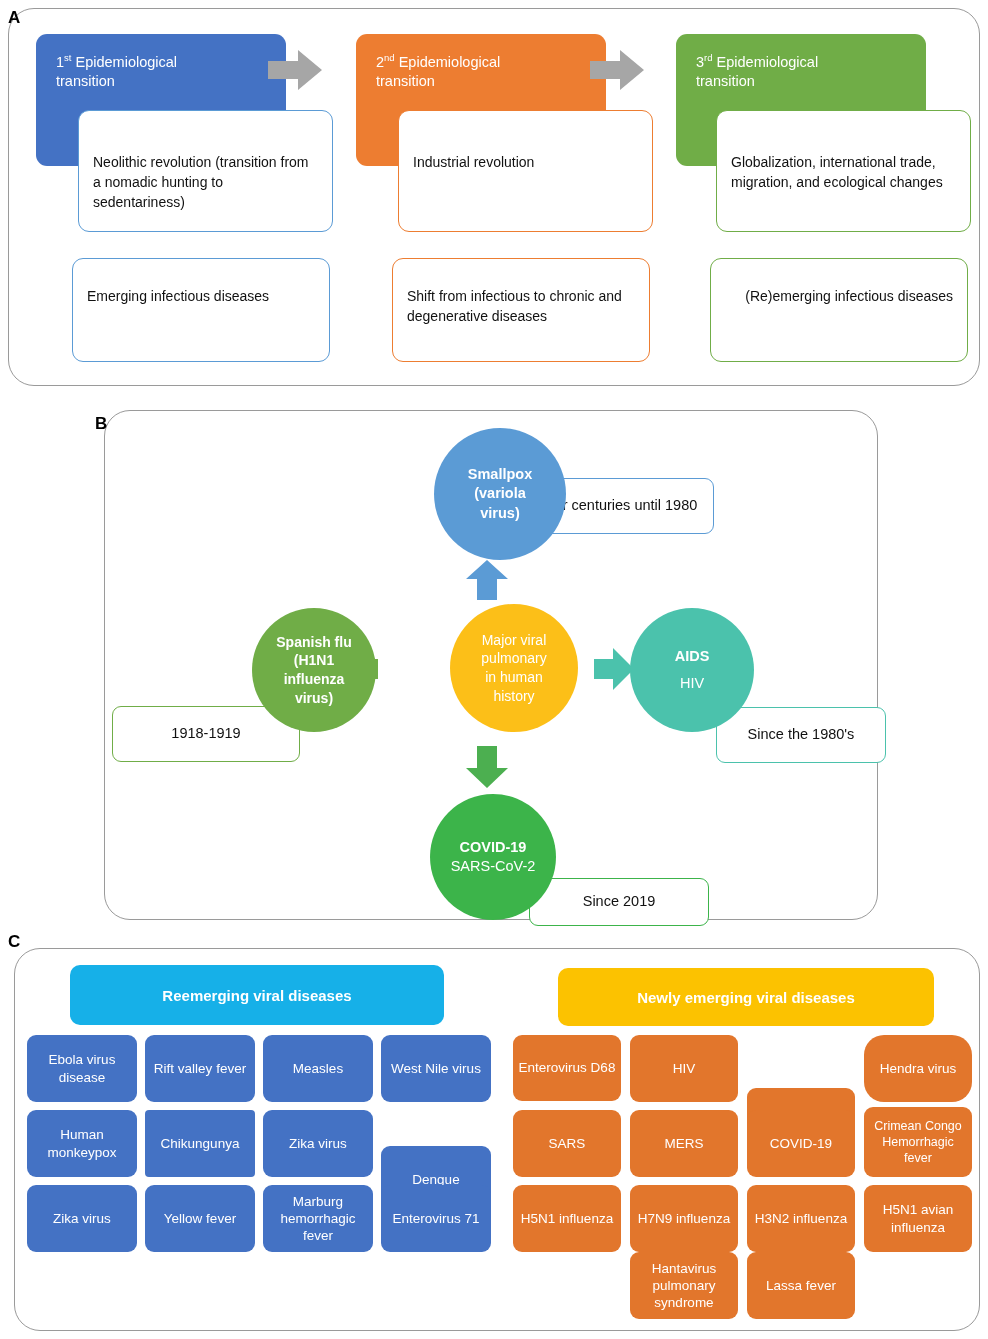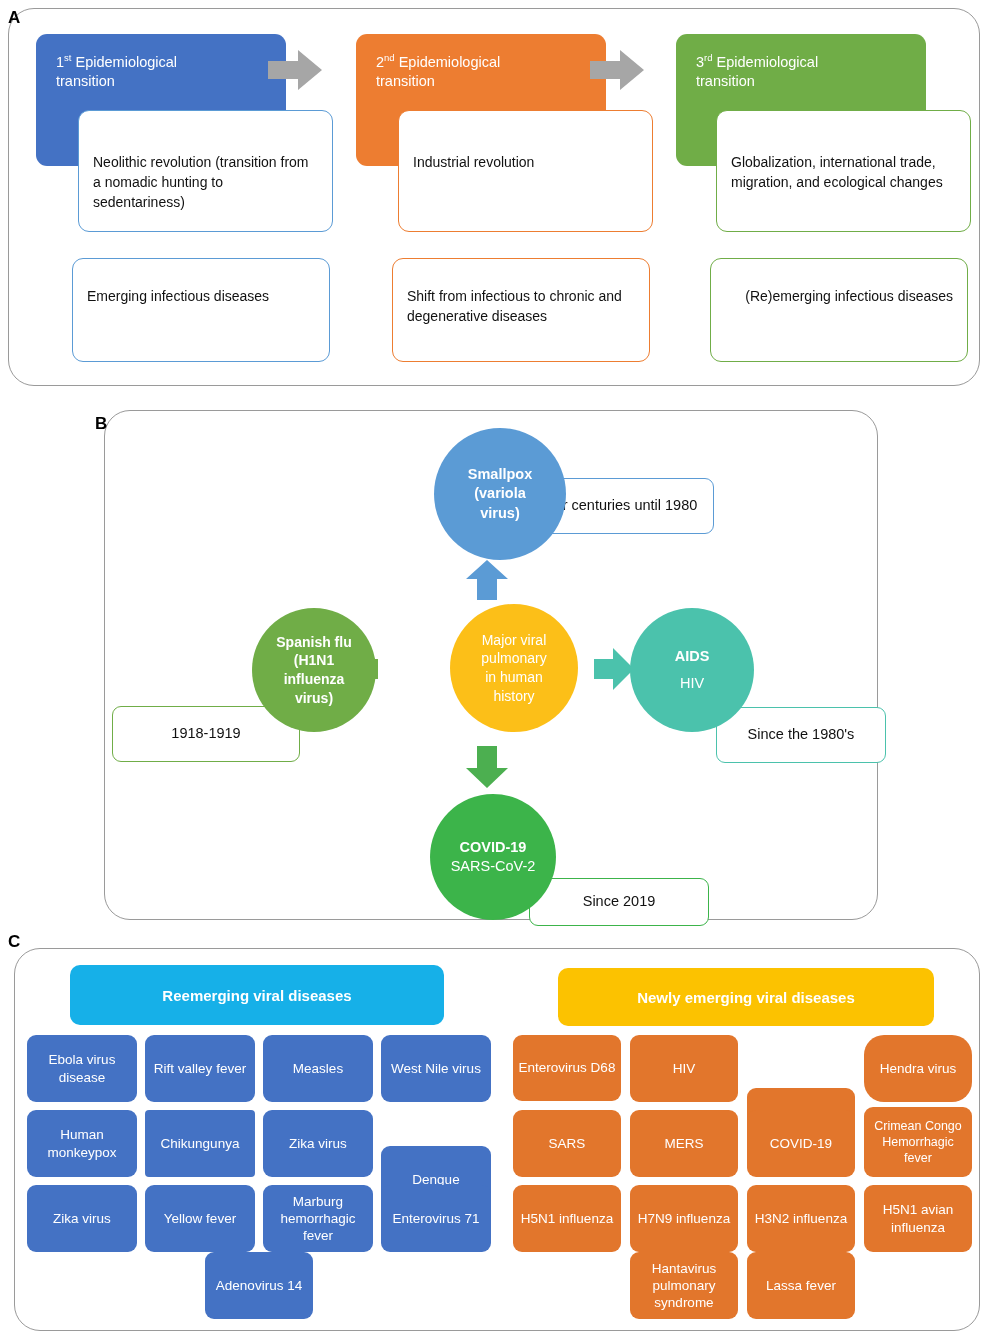--- a/index.html
+++ b/index.html
@@ -284,23 +284,20 @@
   <div class="tile" style="left:145px; top:1185px; width:110px; height:67px; background:#4472C4;">
     <span>Yellow fever</span>
     </div>
   <div class="tile" style="left:263px; top:1185px; width:110px; height:67px; background:#4472C4;">
     <span>Marburg hemorrhagic fever</span>
     </div>
   <div class="tile" style="left:381px; top:1185px; width:110px; height:67px; background:#4472C4;">
     <span>Enterovirus 71</span>
     </div>
 
-  <div class="tile" style="left:205px; top:1252px; width:108px; height:67px; background:#4472C4;">
-    <span>Adenovirus 14</span>
-    </div>
 
   <div class="tile" style="left:513px; top:1035px; width:108px; height:66px; background:#E2762C;">
     <span>Enterovirus D68</span>
     </div>
   <div class="tile" style="left:630px; top:1035px; width:108px; height:67px; background:#E2762C;">
     <span>HIV</span>
     </div>
   <div class="tile" style="left:747px; top:1088px; width:108px; height:67px; background:#E2762C;">
     <span>Nipah virus</span>
     </div>

